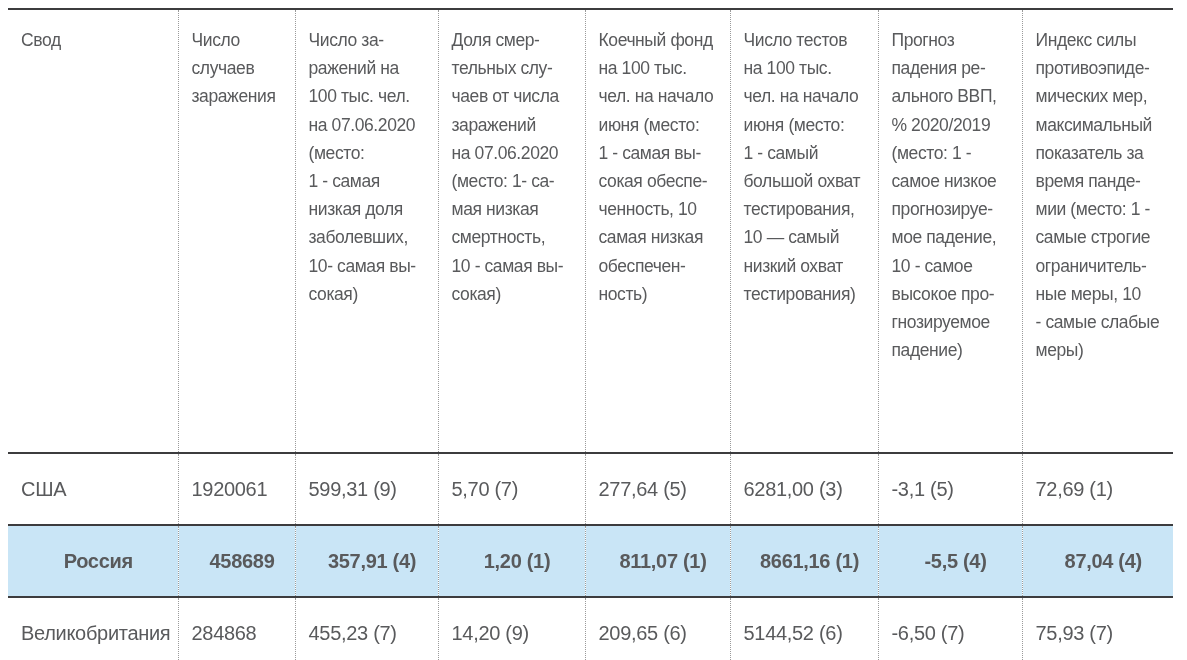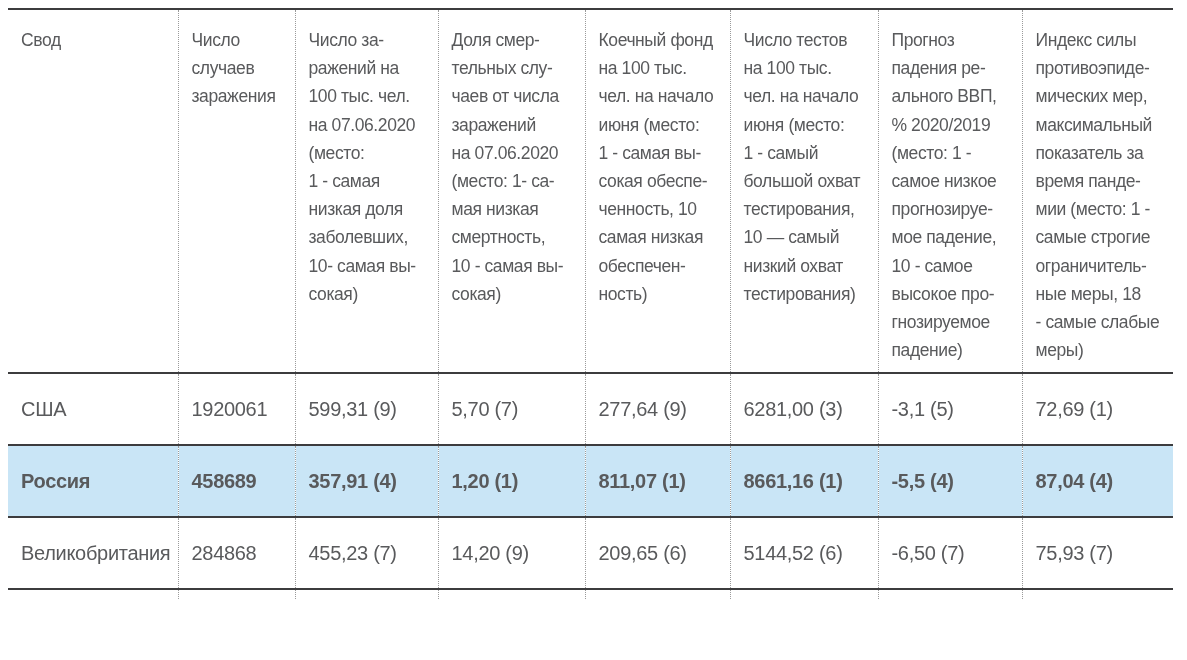--- a/index.html
+++ b/index.html
@@ -36,21 +36,21 @@
     border-left: 1px dotted var(--dot);
     overflow: hidden;
   }
   th:first-child, td:first-child { border-left: none; }
 
   thead tr {
     border-top: 2px solid var(--rule);
     border-bottom: 2px solid var(--rule);
   }
   th {
-    height: 364px;
+    height: 444px;
     vertical-align: top;
     text-align: left;
     font-weight: 400;
     font-size: 17.5px;
     line-height: 28.2px;
     letter-spacing: -0.4px;
     white-space: pre-line;
     padding: 16px 4px 0 13px;
   }
   tbody tr {
@@ -62,21 +62,21 @@
     font-size: 20px;
     letter-spacing: -0.3px;
     white-space: nowrap;
     padding: 0 2px 0 13px;
   }
   tr.highlight {
     background: var(--hl);
     border-top: 2.5px solid var(--rule);
     border-bottom: 2.5px solid var(--rule);
   }
-  tr.highlight td { font-weight: 700; }
+  tr.highlight td { font-weight: 700; text-align: center; }
   tr.partial { height: 10px; border-bottom: none; }
   tr.partial td { padding: 0; }
 </style>
 </head>
 <body>
 
 <div class="page">
   <table class="tbl">
     <colgroup>
       <col class="c0">
@@ -148,32 +148,32 @@
 падение)</th>
           <th>Индекс силы
 противоэпиде-
 мических мер,
 максимальный
 показатель за
 время панде-
 мии (место: 1 -
 самые строгие
 ограничитель-
-ные меры, 18
+ные меры, 10
 - самые слабые
 меры)</th>
         </tr>
     </thead>
     <tbody id="table-body">
         <tr>
           <td>США</td>
           <td>1920061</td>
           <td>599,31 (9)</td>
           <td>5,70 (7)</td>
-          <td>277,64 (9)</td>
+          <td>277,64 (5)</td>
           <td>6281,00 (3)</td>
           <td>-3,1 (5)</td>
           <td>72,69 (1)</td>
         </tr>
         <tr class="highlight">
           <td>Россия</td>
           <td>458689</td>
           <td>357,91 (4)</td>
           <td>1,20 (1)</td>
           <td>811,07 (1)</td>

